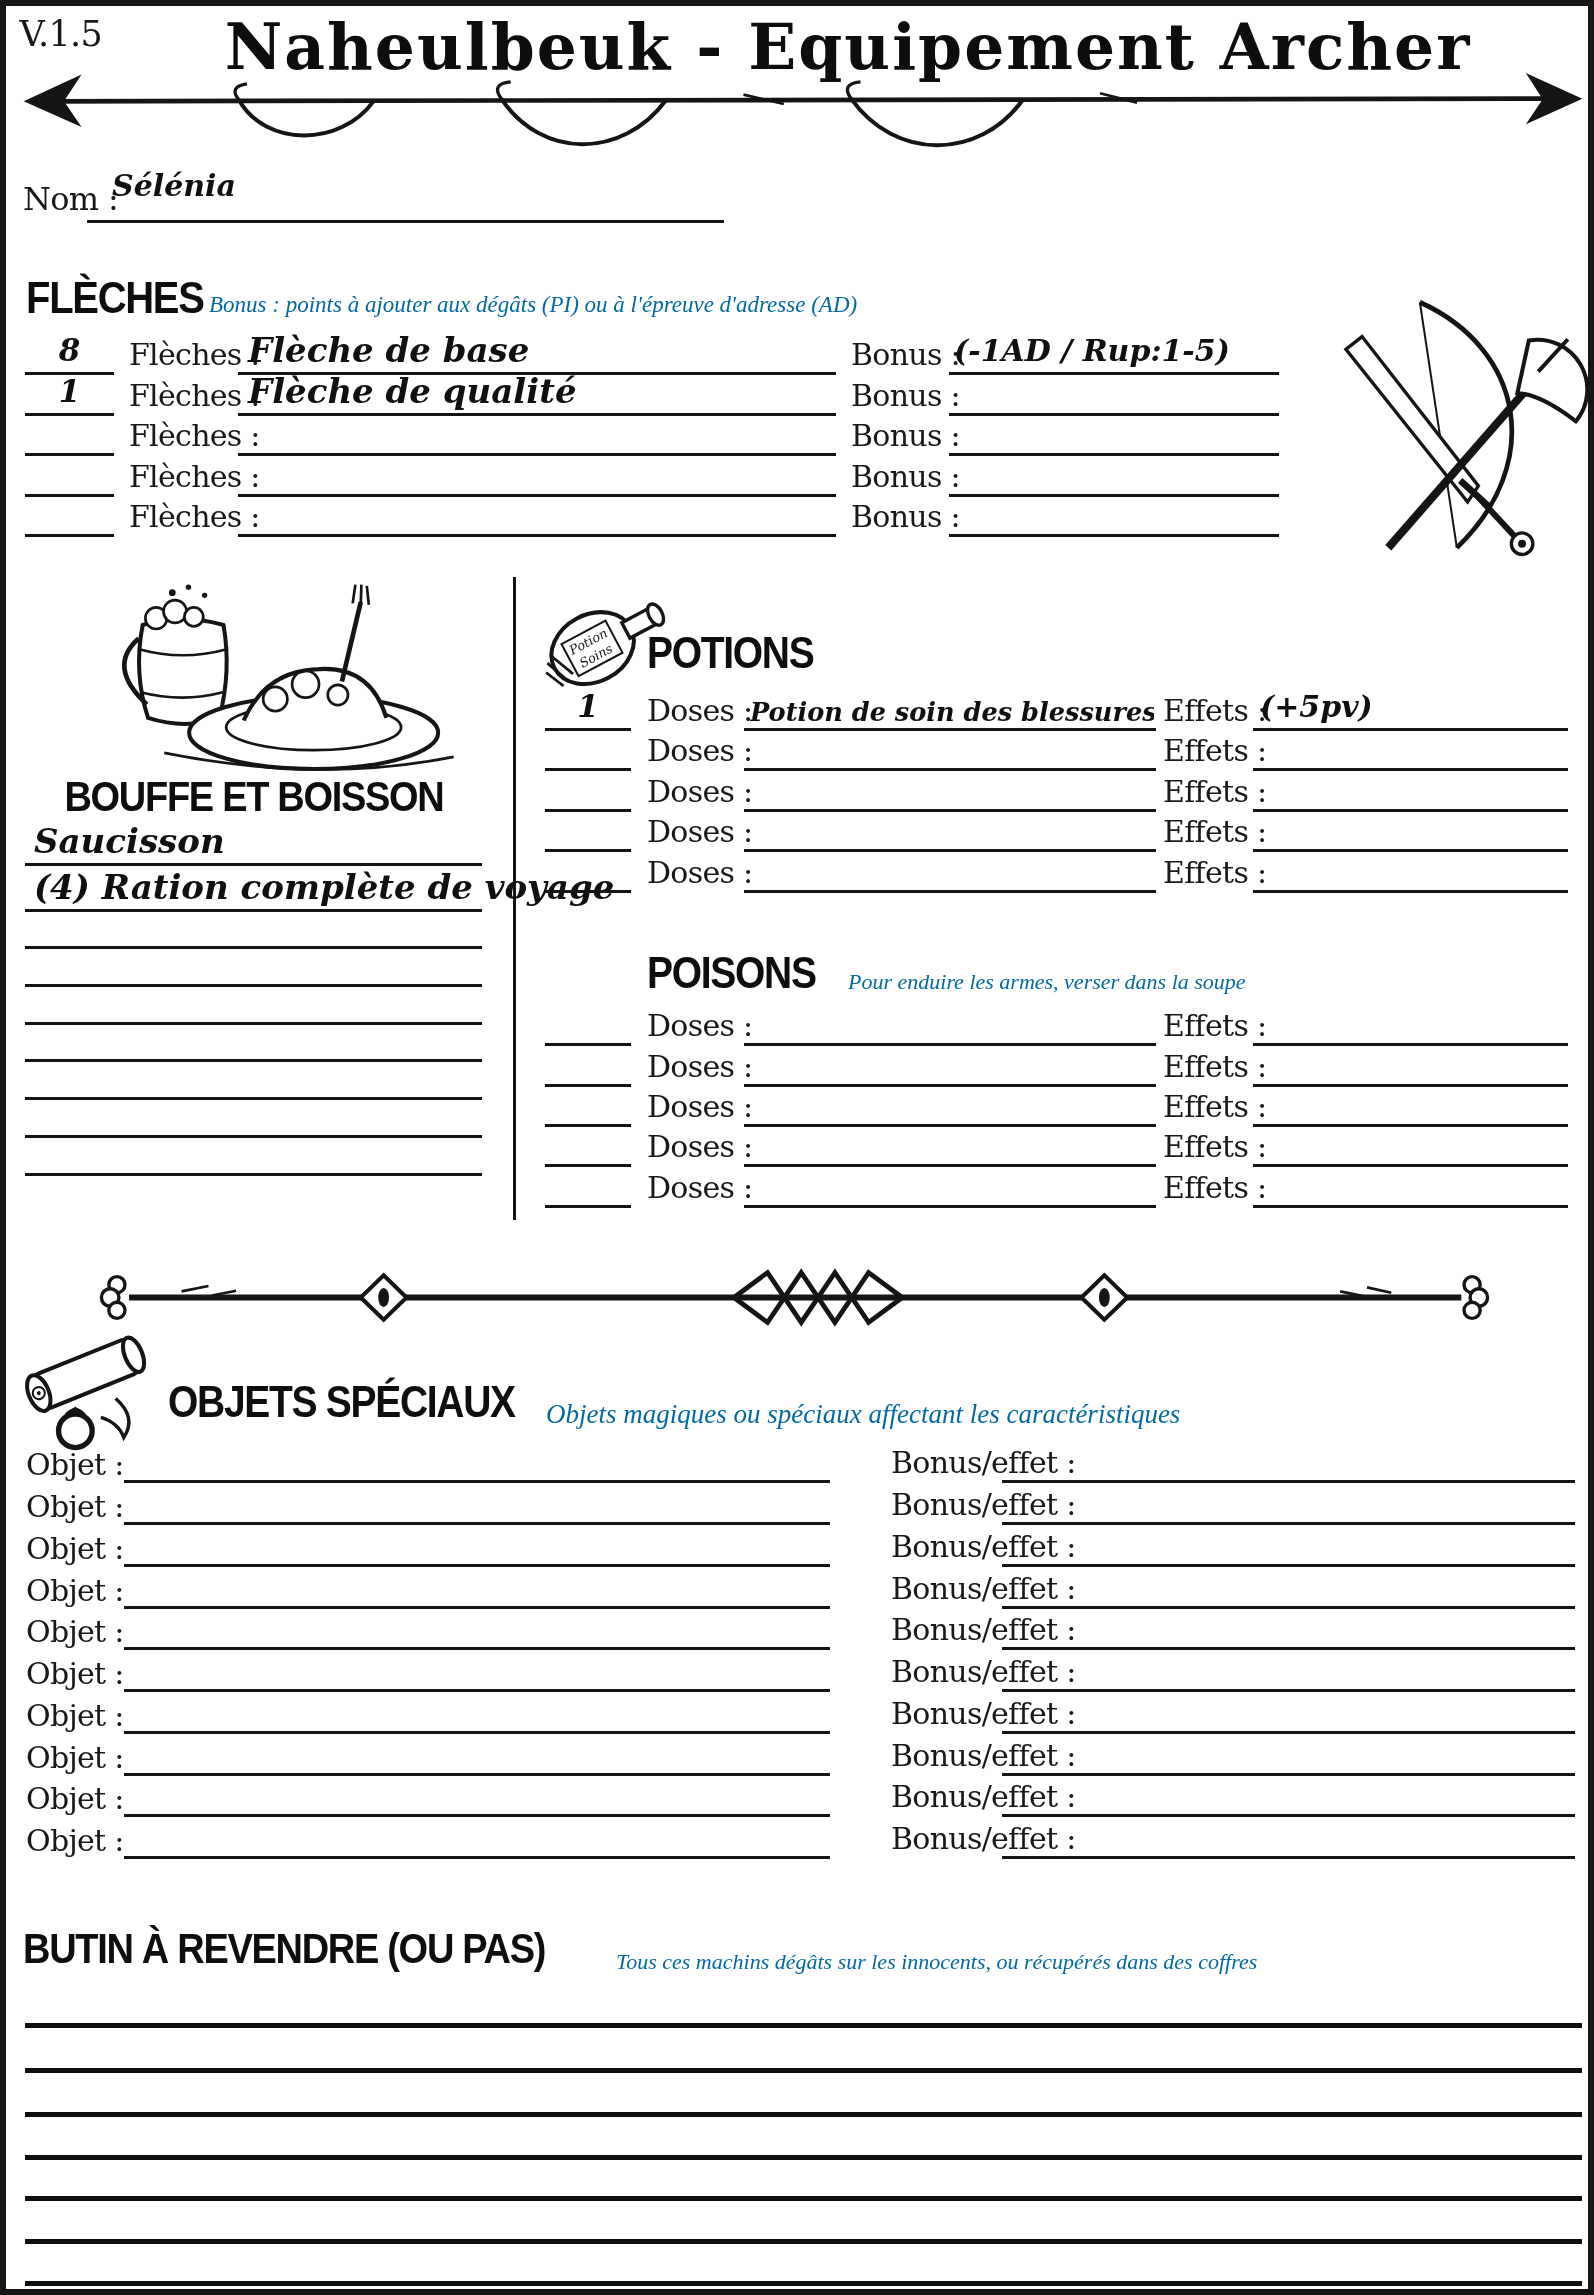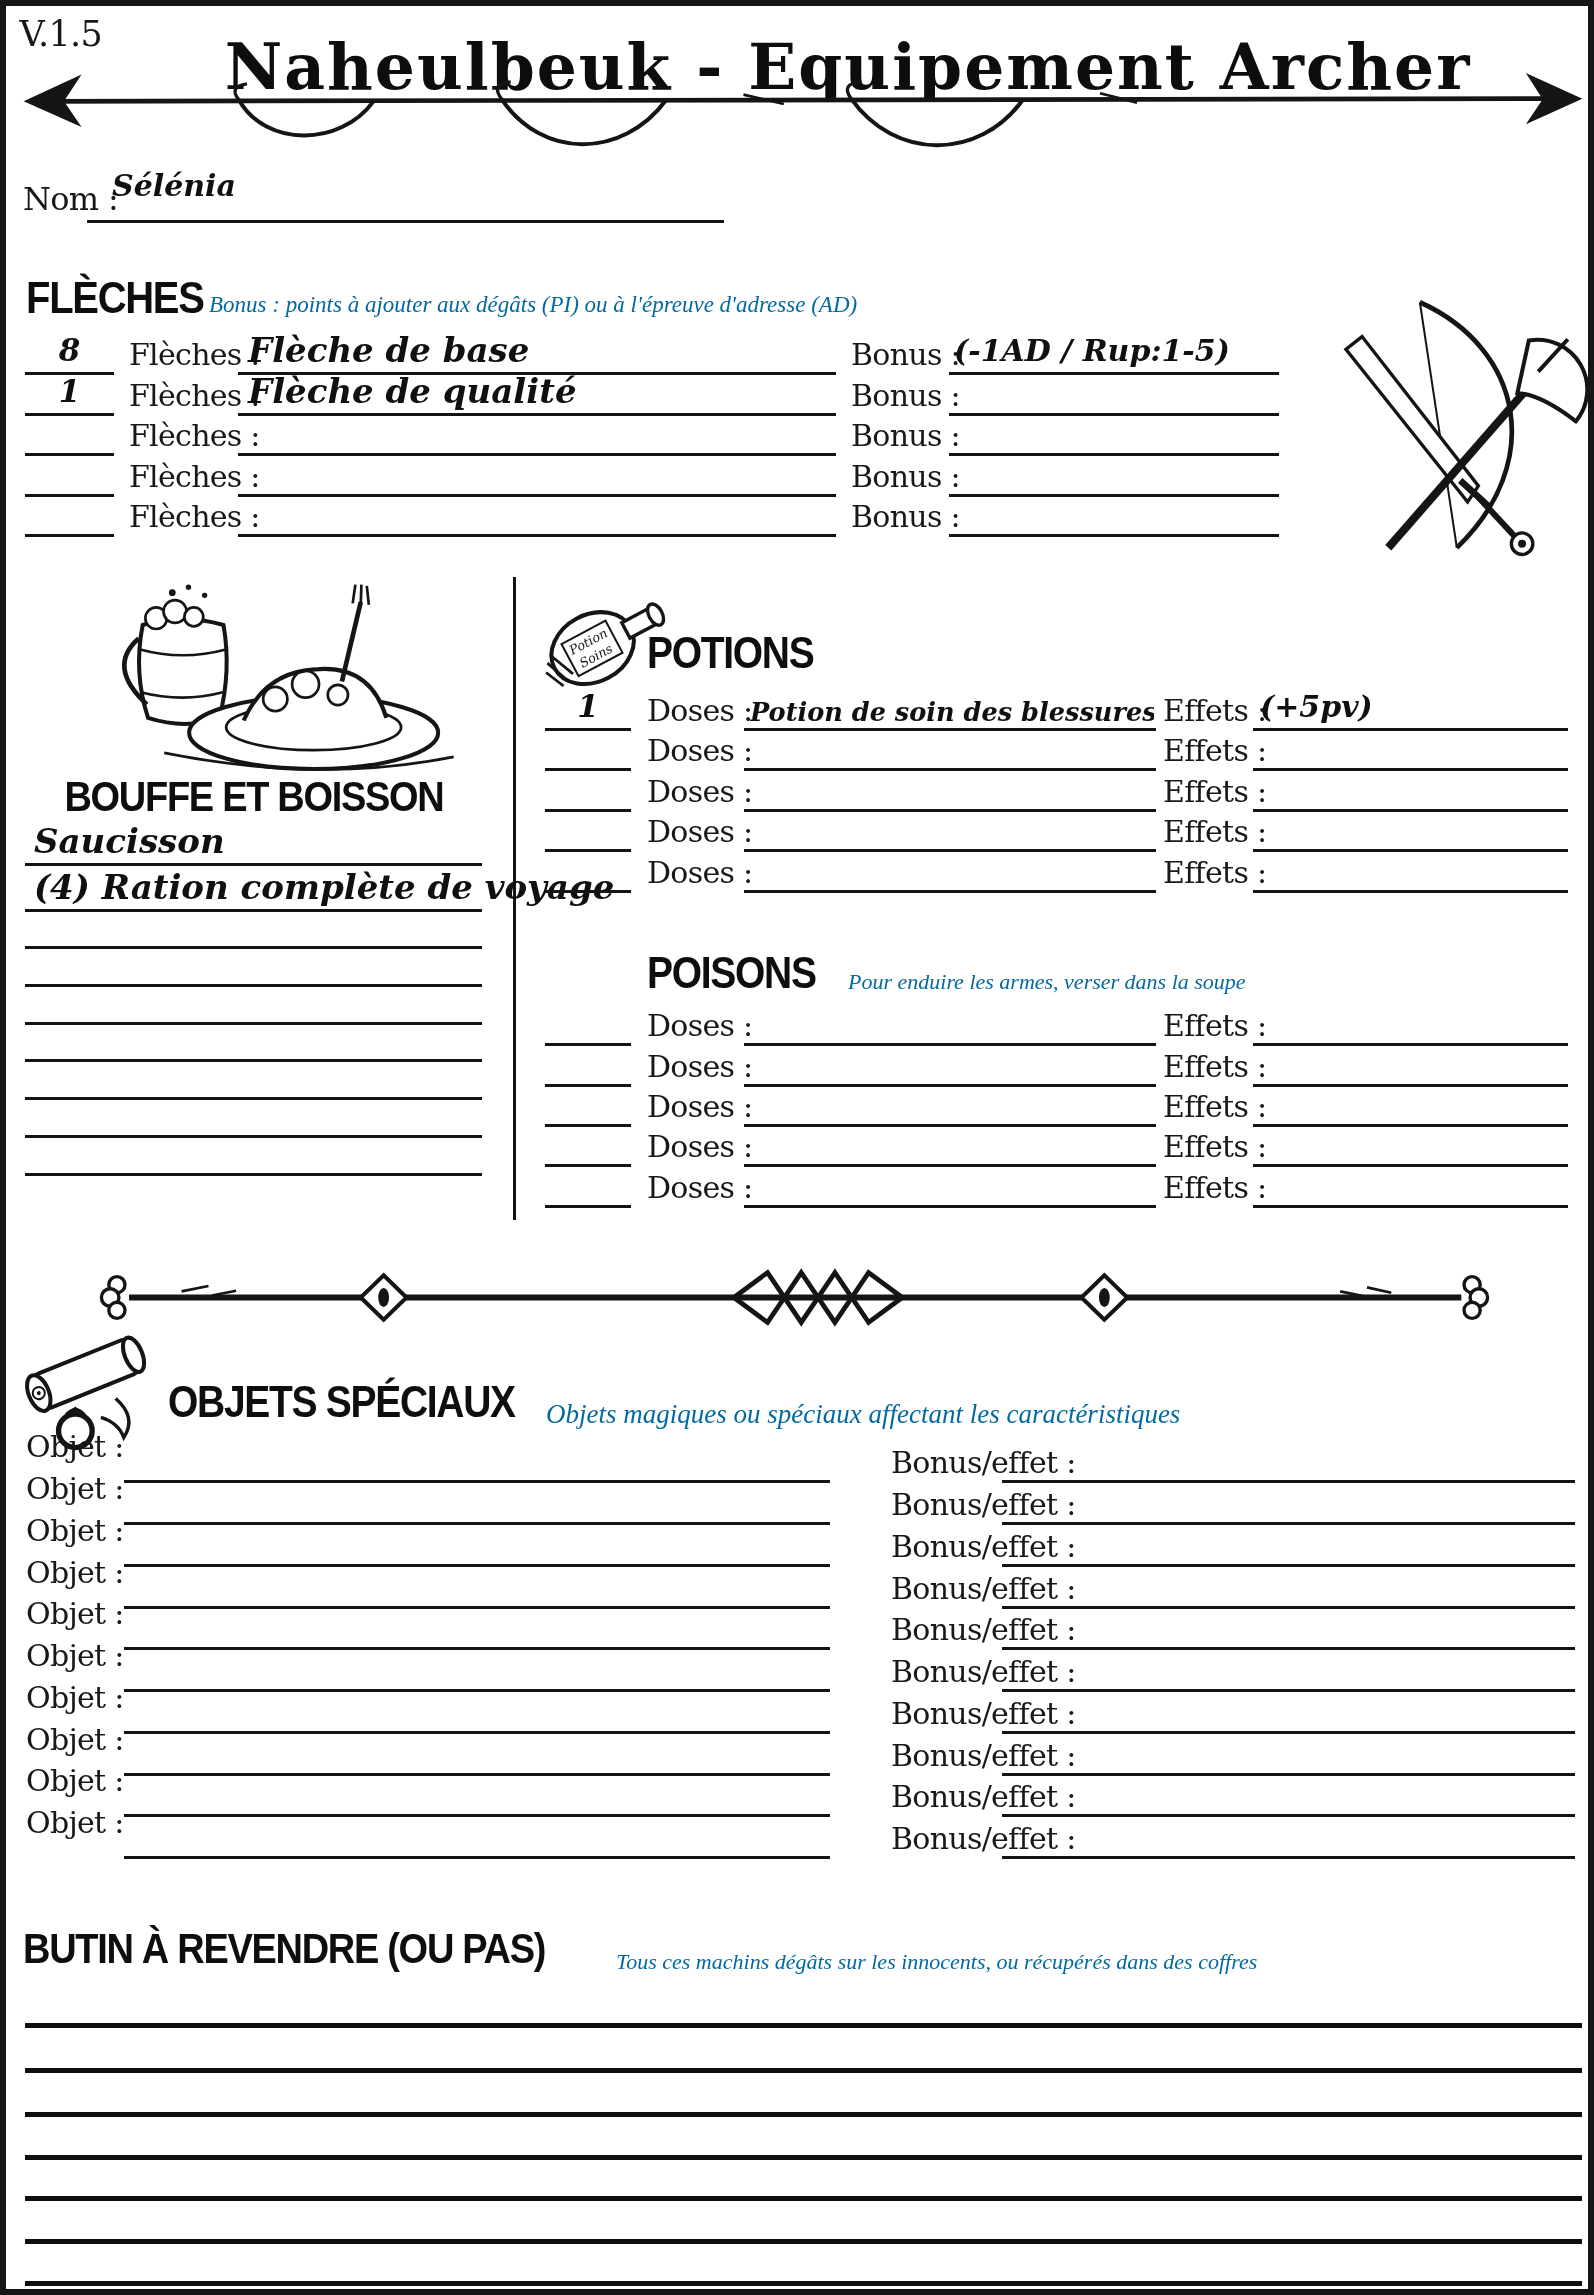--- a/index.html
+++ b/index.html
@@ -33,35 +33,35 @@
   .prow .dval{left:744px;bottom:4px;font-size:25.6px;max-width:404px;overflow:hidden;}
   .prow .elabel{left:1157px;bottom:2.7px;}
   .prow .eline{left:1247px;width:315px;bottom:0;}
   .prow .eval{left:1254px;bottom:6.7px;font-size:30px;}
   
   .brow{position:absolute;left:0;right:8px;height:40px;}
   .brow .bfline{left:19px;width:457px;bottom:0;}
   .brow .bfval{left:28px;bottom:5.4px;font-size:34px;}
   
   .orow{position:absolute;left:0;right:0;height:40px;}
-  .orow .olabel{left:20px;bottom:19px;}
+  .orow .olabel{left:20px;bottom:1px;}
   .orow .oline{left:118px;width:706px;bottom:0;}
   .orow .belabel{left:885px;bottom:2.7px;}
   .orow .beline{left:996px;width:573px;bottom:0;}
   svg{position:absolute;overflow:visible;}
   svg *{vector-effect:none;}
   .ink{stroke:#151515;fill:none;}
 </style>
 </head>
 <body>
 
 <div class="page">
 
   <div class="lbl" style="left:13.5px;top:8px;font-size:35px;">V.1.5</div>
-  <div class="abs" style="left:202px;top:4px;width:1280px;text-align:center;font-family:'DejaVu Serif',serif;font-weight:bold;font-size:63px;letter-spacing:2px;color:#0d0d0d;margin-top:20px;">Naheulbeuk - Equipement Archer</div>
+  <div class="abs" style="left:202px;top:4px;width:1280px;text-align:center;font-family:'DejaVu Serif',serif;font-weight:bold;font-size:63px;letter-spacing:2px;color:#0d0d0d;">Naheulbeuk - Equipement Archer</div>
 
   <svg style="left:10px;top:59px;" width="1574" height="74" viewBox="0 0 2337 110">
     <path class="ink" d="M50 54 L2290 50" stroke-width="7"></path>
     <path d="M10 54 L96 14 L70 54 L96 92 Z" fill="#151515"></path>
     <path d="M2327 50 L2243 12 L2268 51 L2243 88 Z" fill="#151515"></path>
     <path class="ink" d="M330 52 C370 122 480 122 530 54" stroke-width="6"></path>
     <path class="ink" d="M330 52 q-16 -20 12 -24" stroke-width="5"></path>
     <path class="ink" d="M720 50 C780 140 900 140 965 52" stroke-width="6"></path>
     <path class="ink" d="M720 50 q-16 -22 14 -25" stroke-width="5"></path>
     <path class="ink" d="M1240 50 C1305 142 1430 142 1495 52" stroke-width="6"></path>

